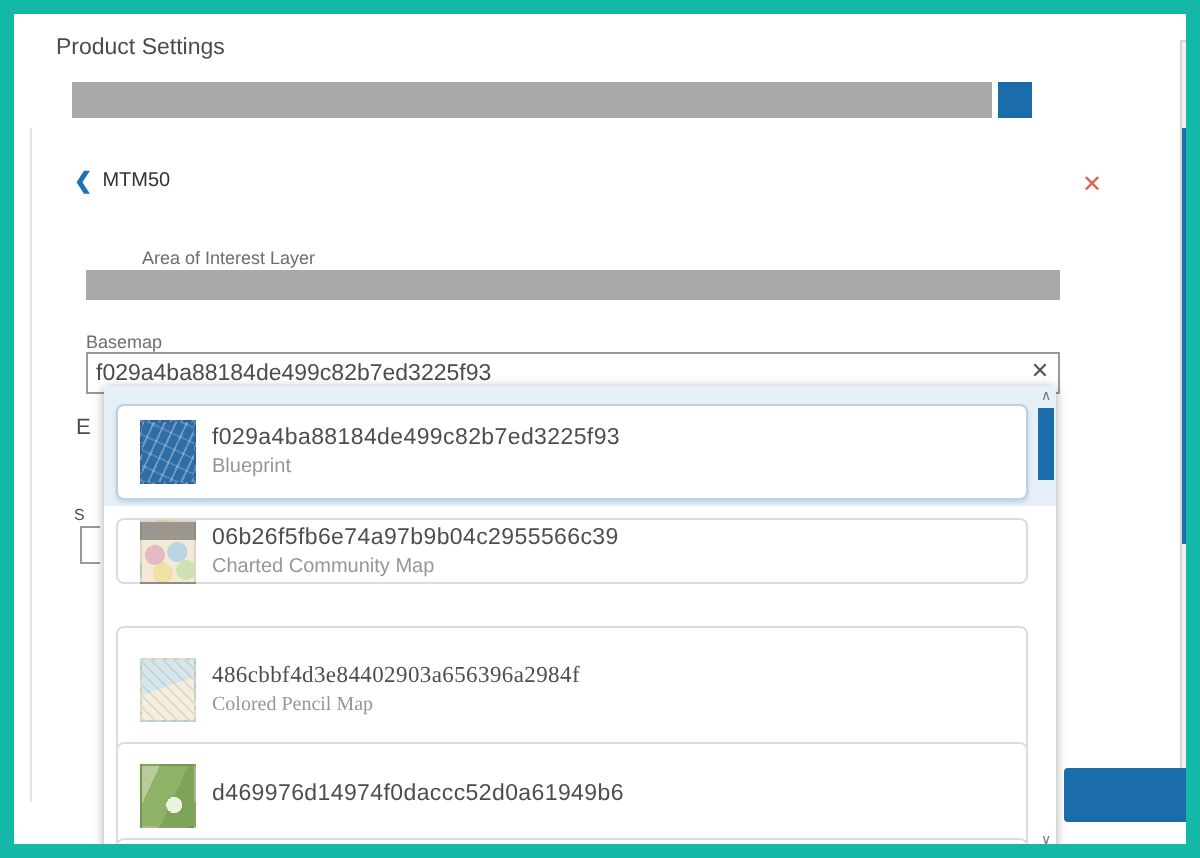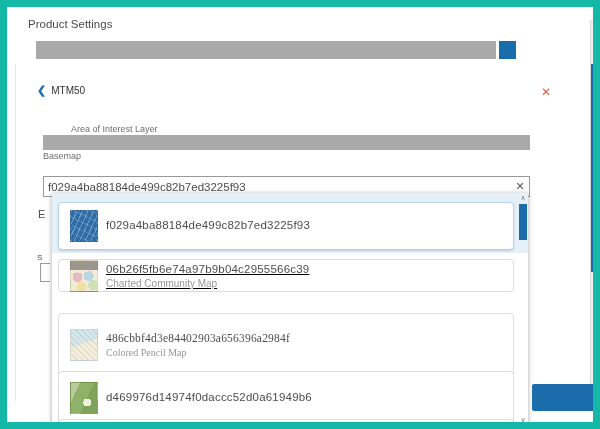--- a/index.html
+++ b/index.html
@@ -18,41 +18,41 @@
   .back-row{position:absolute;left:30px;top:77px;display:flex;align-items:center;cursor:pointer;background:none;border:none;padding:0;font-family:inherit;}
   .chev{color:#1a72b8;font-size:11px;font-weight:bold;margin-right:5px;}
   .back-label{font-size:10px;color:#323232;}
   .close-btn{position:absolute;left:532px;top:75px;background:none;border:none;padding:2px;cursor:pointer;}
   .close-glyph{color:#d9644f;font-size:12px;}
 
   
   .field-label{position:absolute;font-size:9px;color:#6e6e6e;}
   .aoi-label{left:36px;top:117px;margin-left:28px;}
   .aoi-bar{position:absolute;left:36px;top:128px;width:487px;height:15px;background:#a9a9a9;cursor:pointer;}
-  .bm-label{left:36px;top:144px;}
+  .bm-label{left:36px;top:159px;}
   .bm-input-wrap{position:absolute;left:36px;top:169px;width:487px;height:21px;border:1px solid #999;
     box-sizing:border-box;background:#fff;display:flex;align-items:center;}
   .bm-input{flex:1;min-width:0;border:0;outline:0;background:transparent;font-family:inherit;
     font-size:11.5px;color:#4c4c4c;padding:0 0 0 4px;}
   .clear-btn{width:18px;background:none;border:none;padding:0;cursor:pointer;font-size:11px;color:#555;line-height:1;}
 
   
   .e-partial{position:absolute;left:31px;top:201px;font-size:11px;color:#4c4c4c;}
   .s-partial{position:absolute;left:30px;top:246px;font-size:8px;color:#4c4c4c;}
   .s-box{position:absolute;left:33px;top:256px;width:9px;height:17px;border:1px solid #9a9a9a;border-right:none;}
 
   
   .panel{position:absolute;left:45px;top:186px;width:476px;height:243px;background:#fff;
     box-shadow:0 1px 5px rgba(0,0,0,.35);}
   .sel-strip{position:absolute;left:0;top:0;width:100%;height:60px;background:#e6f0f9;}
   .card{position:absolute;left:6px;width:456px;background:#fff;border:1px solid #dcdcdc;border-radius:4px;
     box-sizing:border-box;display:flex;align-items:center;padding-left:11px;cursor:pointer;text-align:left;font-family:inherit;}
   .card.sel{border-color:#b7d2ea;box-shadow:0 1px 2px rgba(0,0,0,.15);}
   .c1{top:9px;height:48px;}
-  .c2{top:66px;height:33px;text-decoration:underline;}
+  .c2{top:66px;height:33px;}
   .c3{top:120px;height:64px;font-family:Liberation Serif, serif;}
   .c4{top:178px;height:54px;}
   .c5{top:226px;height:26px;padding:0;}
   .thumb{width:28px;height:32px;margin-right:8px;flex:none;border:1px solid rgba(0,0,0,.08);box-sizing:border-box;}
   .t-blueprint{background-color:#2e6da6;
     background-image:repeating-linear-gradient(115deg,rgba(255,255,255,.30) 0 1px,transparent 1px 5px),
                      repeating-linear-gradient(25deg,rgba(255,255,255,.18) 0 1px,transparent 1px 7px);}
   .t-charted{background-image:
     radial-gradient(circle at 25% 55%,#e6bac4 0 5px,transparent 5px),
     radial-gradient(circle at 68% 50%,#b9d6e3 0 5px,transparent 5px),
@@ -117,20 +117,21 @@
   <div class="s-partial">S</div>
   <div class="s-box"></div>
 
   <div class="panel">
     <div class="sel-strip"></div>
 
     <button class="card sel c1">
       <span class="thumb t-blueprint"></span>
       <span>
         <div class="opt-id">f029a4ba88184de499c82b7ed3225f93</div>
+        <div class="opt-name">Blueprint</div>
       </span>
     </button>
 
     <button class="card c2">
       <span class="thumb t-charted"></span>
       <span>
         <div class="opt-id">06b26f5fb6e74a97b9b04c2955566c39</div>
         <div class="opt-name">Charted Community Map</div>
       </span>
     </button>

